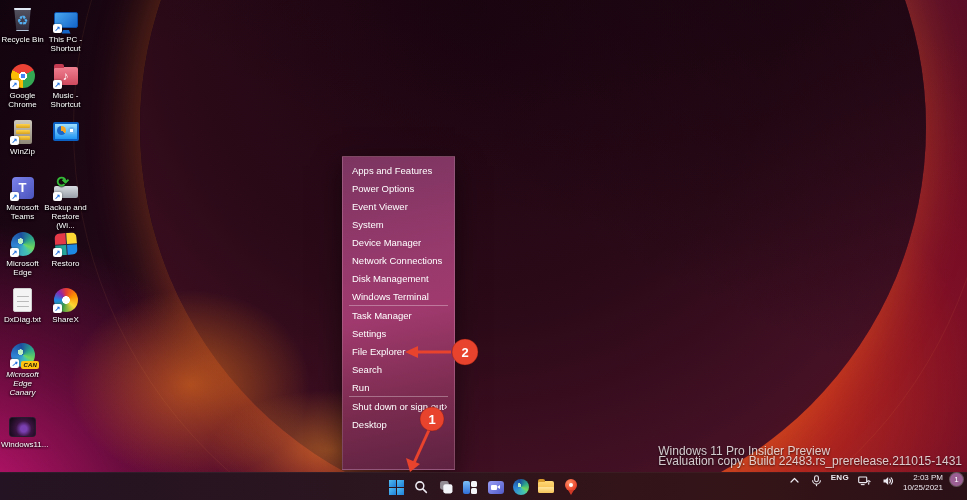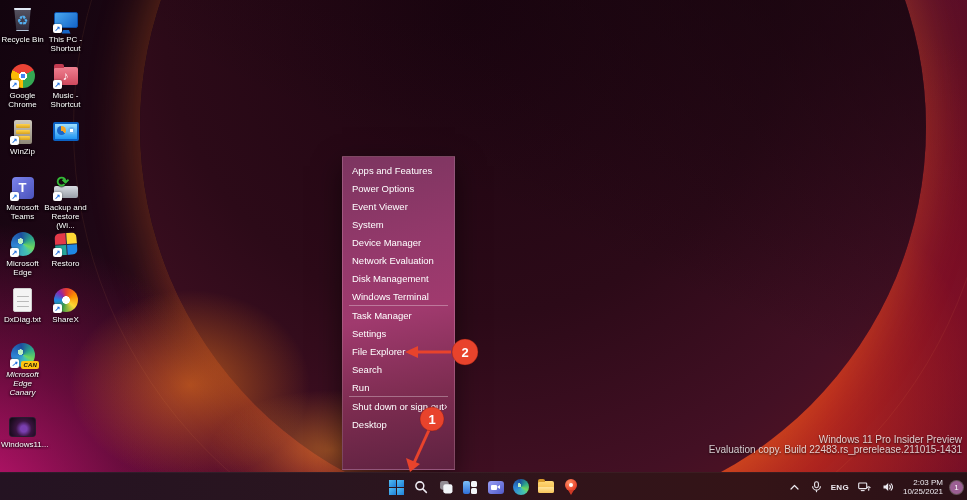--- a/index.html
+++ b/index.html
@@ -103,30 +103,30 @@
     background:radial-gradient(circle at 40% 38%, #bdf0c4 0 13%, rgba(0,0,0,0) 14%),
                conic-gradient(from 150deg, #45c4b0, #2f86d6 30%, #1b4fa0 55%, #2fa888 75%, #6fd65f 90%, #45c4b0); }
   .icon-folder-tb { width:16px; height:12px; background:linear-gradient(180deg,#ffd978,#f2b33d); border-radius:2px; position:relative; }
   .icon-folder-tb::before { content:""; position:absolute; left:0; top:-2px; width:7px; height:3px; background:#d89a2a; border-radius:2px 2px 0 0; }
   .icon-folder-tb::after { content:""; position:absolute; left:0; bottom:0; width:16px; height:6px; background:linear-gradient(180deg,#ffe49a,#f7c45a); border-radius:1px 1px 2px 2px; }
   .icon-pin { width:12px; height:16px; position:relative; }
   .icon-pin .head { width:12px; height:12px; border-radius:50%; background:radial-gradient(circle at 35% 30%, #ff8a60, #e8432c 70%); position:relative; }
   .icon-pin .head::after { content:""; position:absolute; left:4px; top:4px; width:4px; height:4px; border-radius:50%; background:#fff; }
   .icon-pin .tail { position:absolute; left:3px; top:11px; border-left:3px solid transparent; border-right:3px solid transparent; border-top:5px solid #cf3a26; }
 
-  .tb-right { position:absolute; right:4px; top:0; height:28px; display:flex; align-items:center; gap:7px; color:#ece8ee; }
+  .tb-right { position:absolute; right:4px; top:0; height:28px; display:flex; align-items:flex-start; gap:7px; color:#ece8ee; }
   .tray-btn { display:flex; align-items:center; justify-content:center; padding:2px; cursor:pointer; }
   .lang { font-size:8px; font-weight:bold; letter-spacing:.3px; cursor:pointer; }
   .clock { text-align:right; font-size:8px; line-height:9.5px; cursor:pointer; }
   .badge { width:13px; height:13px; border-radius:50%; background:#9b5f93; box-shadow:0 0 0 1px rgba(255,255,255,.28);
            color:#fff; font-size:8px; display:flex; align-items:center; justify-content:center; cursor:pointer; }
 
   
-  .watermark { position:absolute; right:5px; bottom:46px; text-align:right; z-index:4;
-    color:rgba(255,255,255,.78); font-size:10px; line-height:9.5px; text-shadow:0 1px 2px rgba(0,0,0,.7); }
+  .watermark { position:absolute; right:5px; bottom:34px; text-align:left; z-index:4;
+    color:rgba(255,255,255,.78); font-size:12px; line-height:9.5px; text-shadow:0 1px 2px rgba(0,0,0,.7); }
 
   
   .overlay { position:absolute; inset:0; z-index:20; pointer-events:none; }
   .callout-num { font:bold 13px "Liberation Sans", sans-serif; fill:#fff; }
 </style>
 </head>
 <body>
 
 <div class="wallpaper">
   <div class="sphere"></div>
@@ -250,21 +250,21 @@
   <div class="mi">
       <span>Event Viewer</span>
     </div>
   <div class="mi">
       <span>System</span>
     </div>
   <div class="mi">
       <span>Device Manager</span>
     </div>
   <div class="mi">
-      <span>Network Evaluation</span>
+      <span>Network Connections</span>
     </div>
   <div class="mi">
       <span>Disk Management</span>
     </div>
   <div class="mi">
       <span>Windows Terminal</span>
     </div>
   <div class="msep"></div>
   <div class="mi">
       <span>Task Manager</span>

